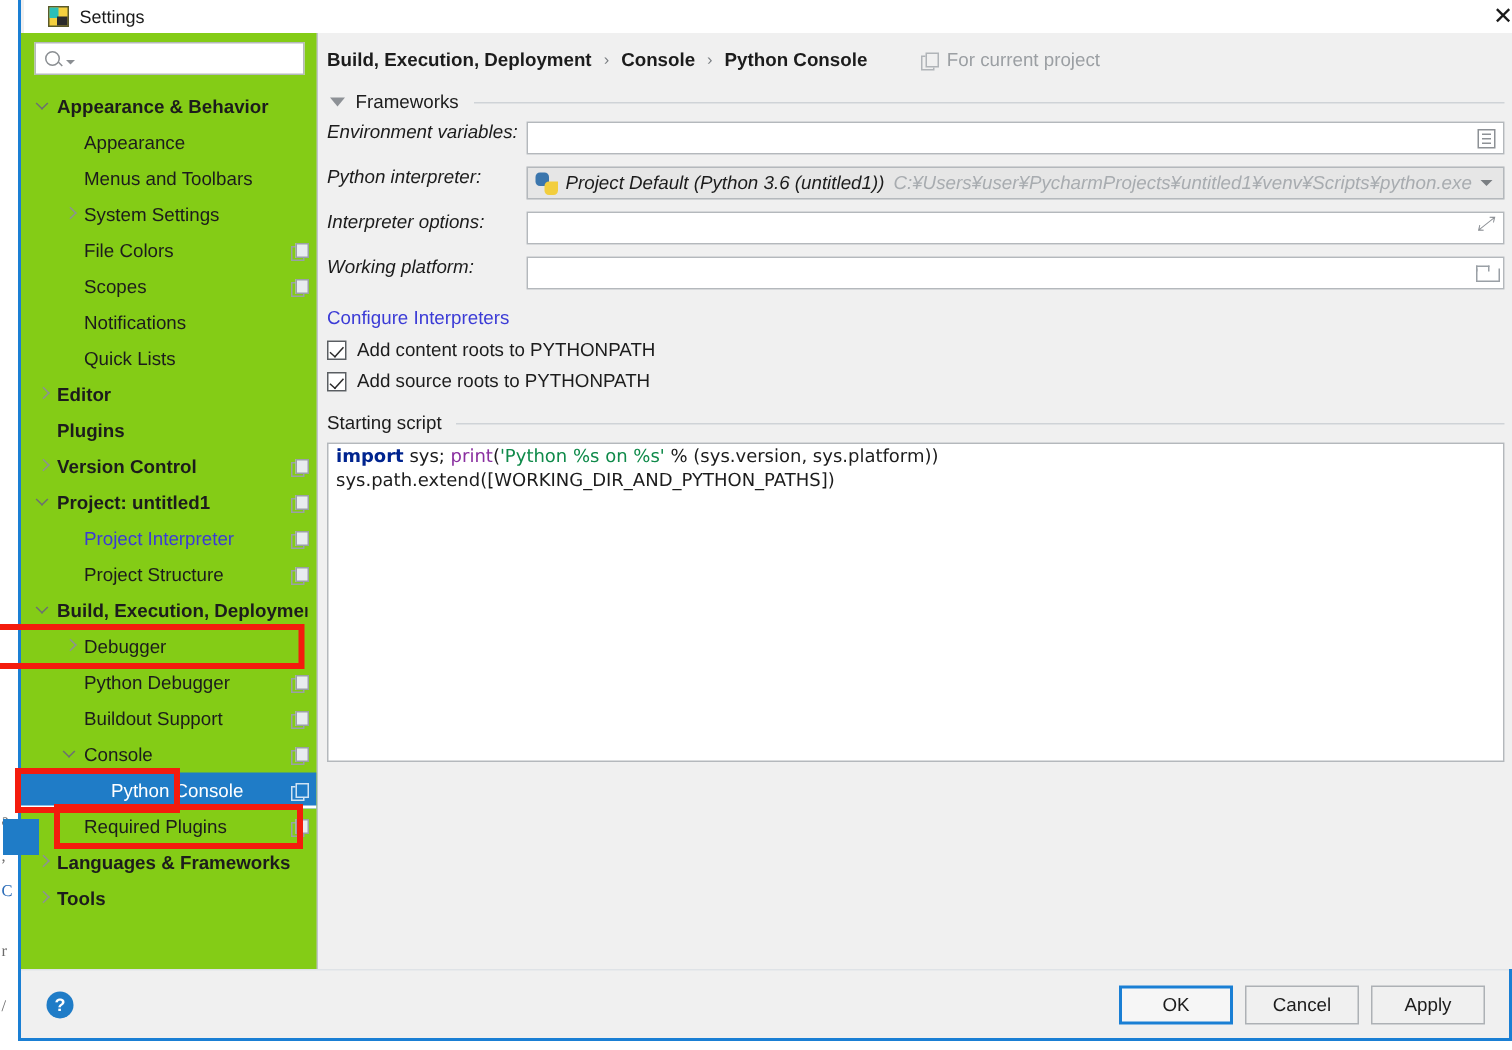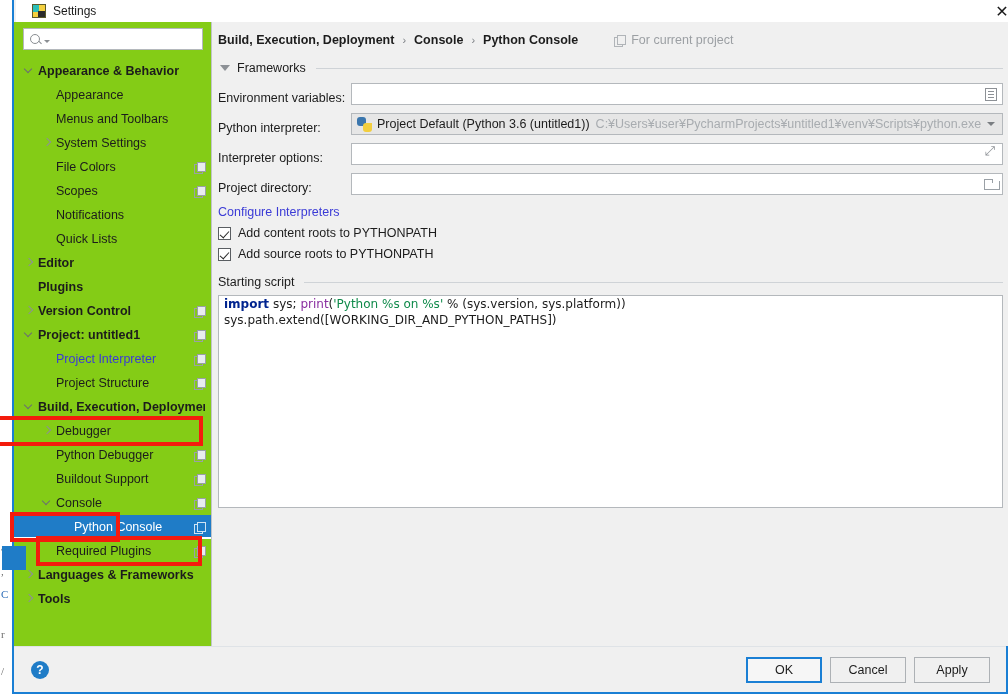--- a/index.html
+++ b/index.html
@@ -208,22 +208,22 @@
     width: 0; height: 0;
     border-left: 5px solid transparent; border-right: 5px solid transparent;
     border-top: 6px solid #8d9196;
     margin-right: 7px; flex: none;
   }
   .sec-line {
     flex: 1; height: 1px; background: #cfd3d7; margin-left: 10px;
   }
 
   .form-row {
-    display: flex; align-items: flex-end;
-    height: 24px; margin: 6px 14px 0 6px;
+    display: flex; align-items: flex-start;
+    height: 24px; margin: 6px 14px 0 6px; font-style: italic;
   }
   .form-label { width: 133px; font-size: 12.5px; color: #1c1c1c; flex:none; }
   .field {
     flex: 1; height: 22px;
     background: #ffffff;
     border: 1px solid #b4b8bc;
     display: flex; align-items: center;
     font-size: 12.5px;
     position: relative;
     overflow: hidden;
@@ -531,21 +531,21 @@
       <div class="form-row">
         <span class="form-label">Interpreter options:</span>
         <span class="field">
           <span class="field-btn">
               <span class="expand-icon"></span>
             </span>
         </span>
       </div>
 
       <div class="form-row">
-        <span class="form-label">Project directory:</span>
+        <span class="form-label">Working platform:</span>
         <span class="field">
           <span class="field-btn">
               <span class="folder-icon"></span>
             </span>
         </span>
       </div>
 
       <div id="configure-link">Configure Interpreters</div>
 
       <div class="check-row">

